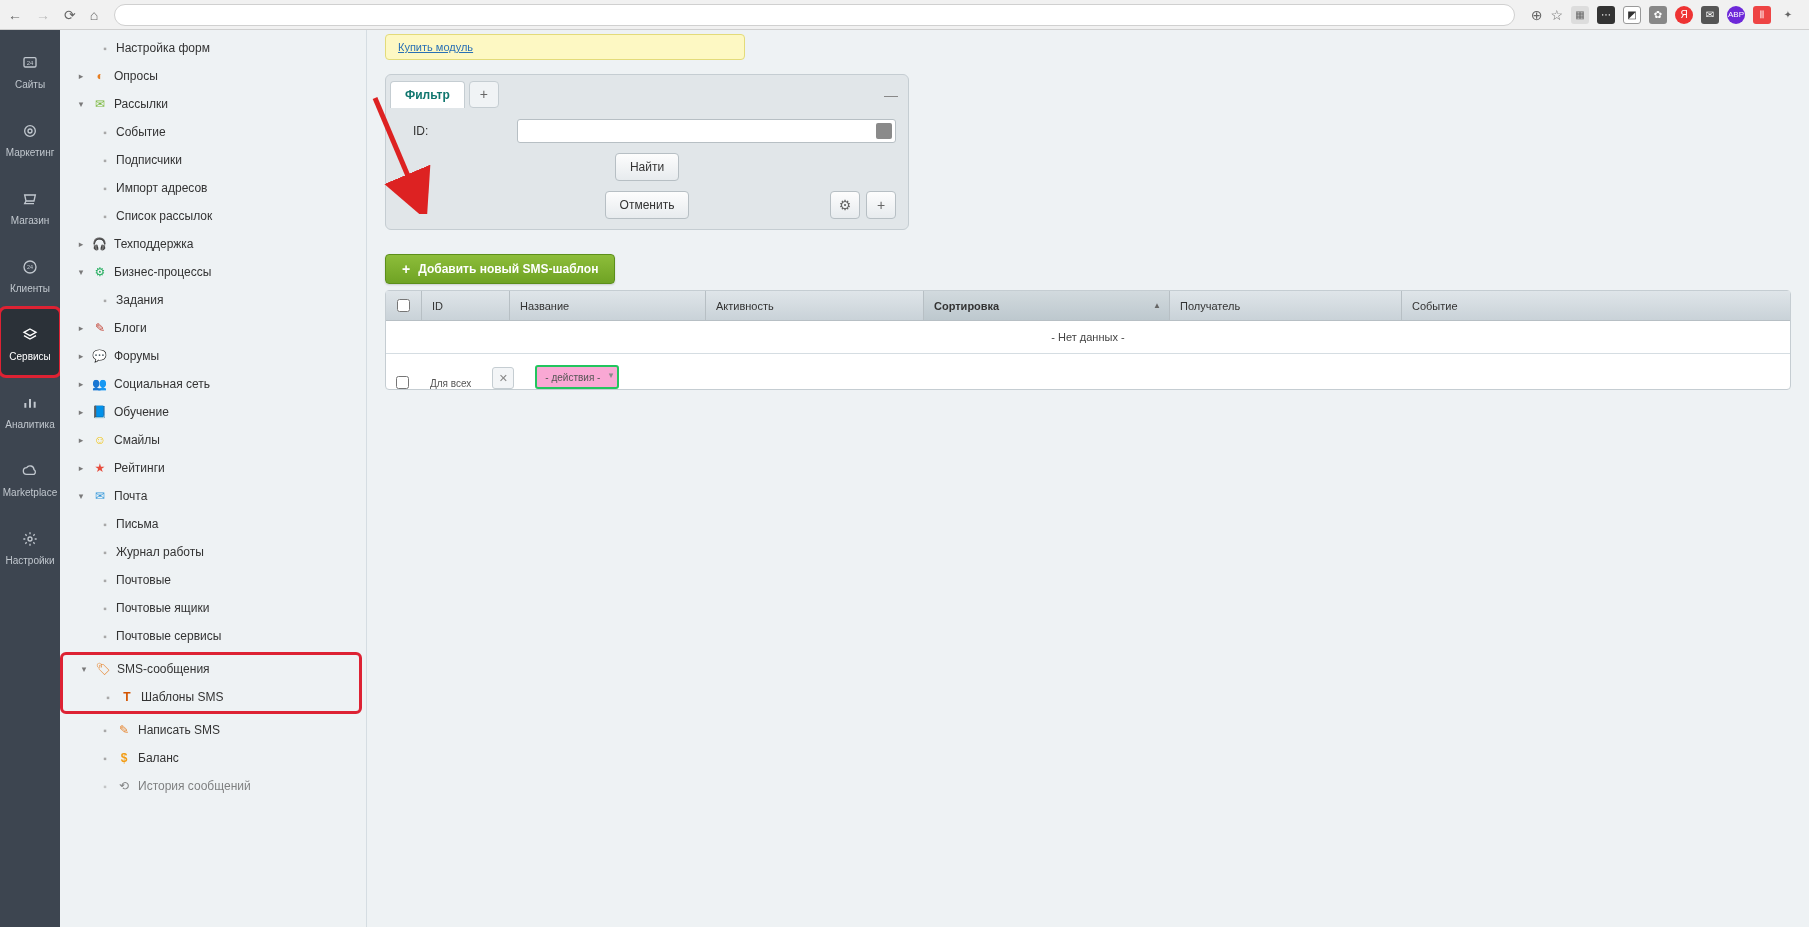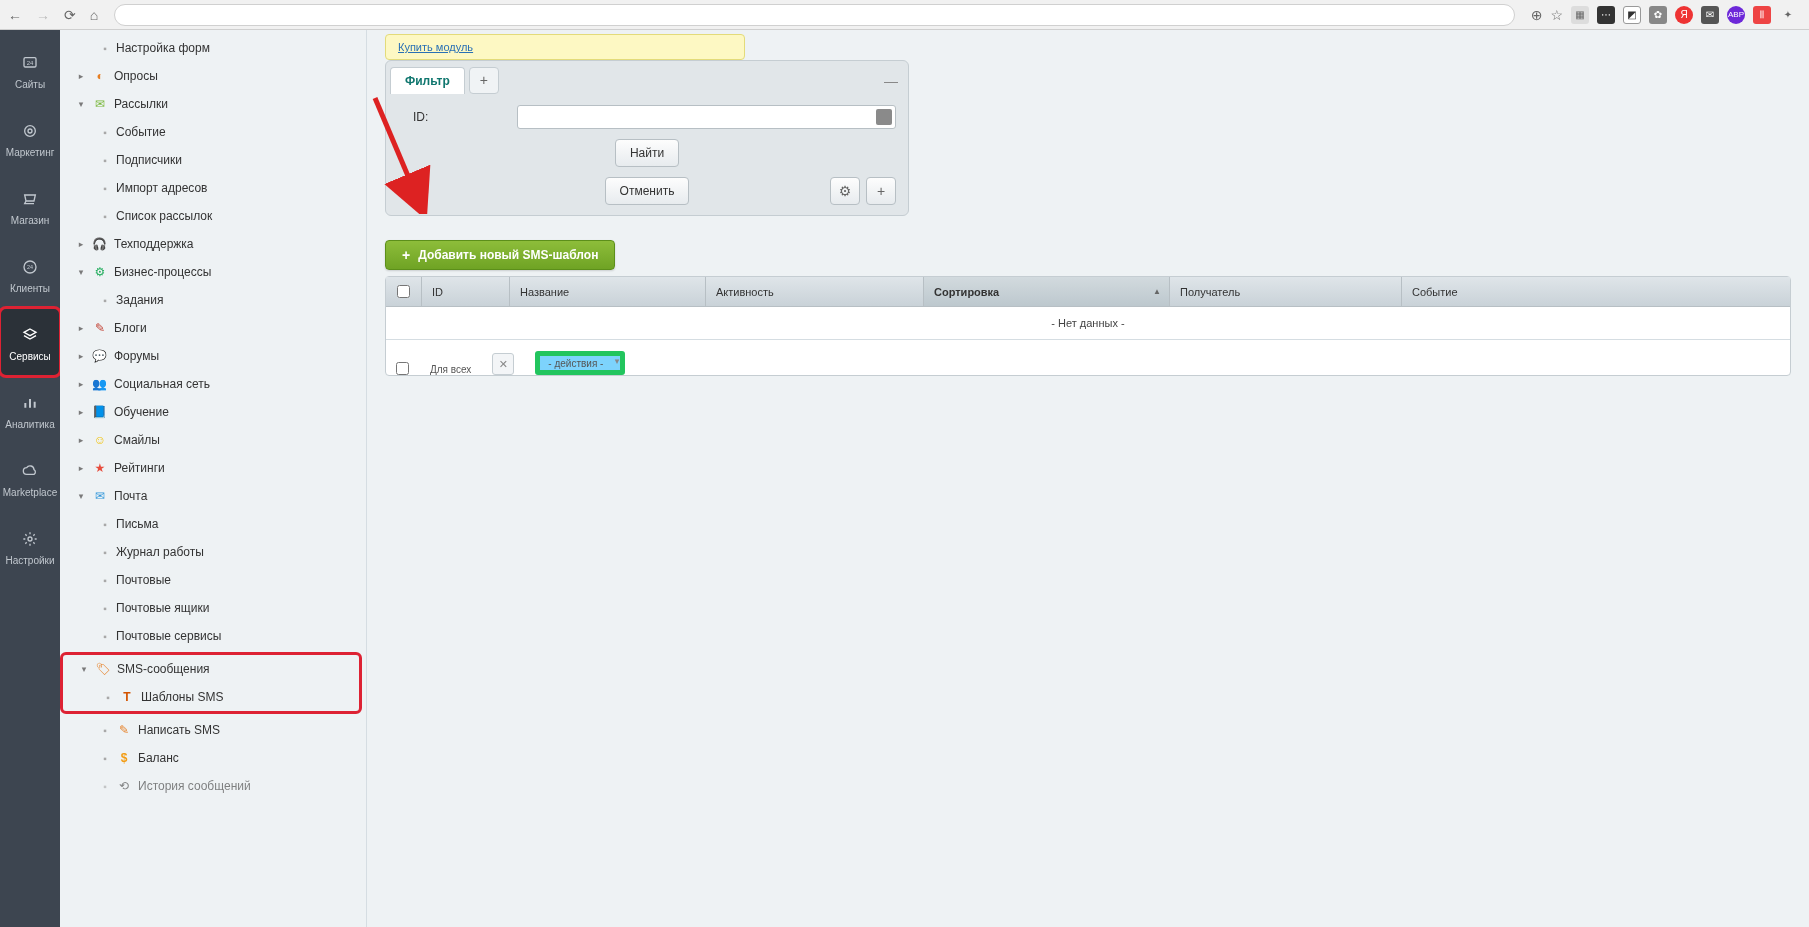--- a/index.html
+++ b/index.html
@@ -31,21 +31,21 @@
 .tree-item.sub2 { padding-left: 40px; }
 .arrow { width: 10px; font-size: 9px; color: #7a7a7a; display: inline-block; text-align: center; }
 .bullet { width: 10px; display: inline-block; text-align: center; color: #a8a8a8; font-size: 10px; }
 .tree-ico { width: 16px; height: 16px; display: inline-flex; align-items: center; justify-content: center; font-size: 12px; border-radius: 2px; }
 
 .highlight-box { border: 3px solid #d23; border-radius: 6px; margin: 2px 4px 2px 0; }
 
 
 .main { flex: 1; padding: 4px 18px 0 18px; overflow-y: auto; position: relative; }
 
-.warn-box { background: #fdf8c3; border: 1px solid #e3db7a; border-radius: 4px; padding: 6px 12px; width: 360px; font-size: 11px; }
+.warn-box { background: #fdf8c3; border: 1px solid #e3db7a; border-radius: 4px; padding: 6px 12px; margin-bottom: 14px; width: 360px; font-size: 11px; }
 .warn-box a { color: #2970b5; text-decoration: underline; }
 
 .filter-panel { background: #e1e6e9; border: 1px solid #c5cdd2; border-radius: 6px; width: 524px; padding-bottom: 10px; margin-bottom: 24px; position: relative; }
 .filter-tabs { display: flex; align-items: center; height: 34px; padding: 4px 4px 0 4px; gap: 4px; }
 .filter-tab { background: #fff; border: 1px solid #c5cdd2; border-bottom: none; border-radius: 4px 4px 0 0; padding: 6px 14px; font-size: 12px; font-weight: bold; color: #0f766e; }
 .filter-plus { width: 30px; height: 27px; background: #f0f3f5; border: 1px solid #c5cdd2; border-radius: 4px; display: flex; align-items: center; justify-content: center; font-size: 14px; color: #666; cursor: pointer; }
 .filter-collapse { position: absolute; right: 10px; top: 12px; color: #888; cursor: pointer; font-size: 14px; }
 .filter-body { padding: 10px 12px 0 12px; }
 .filter-row { display: flex; align-items: center; gap: 8px; margin-bottom: 10px; font-size: 12px; }
 .filter-row label { width: 96px; text-align: left; color: #333; margin-left: 15px; }
@@ -70,21 +70,21 @@
 .gh-cell.name { width: 196px; }
 .gh-cell.act { width: 218px; }
 .gh-cell.sort { width: 246px; background: linear-gradient(#d2dade,#bdc8ce); font-weight: bold; }
 .gh-cell.sort .sort-arrow { position: absolute; right: 8px; font-size: 8px; color: #666; }
 .gh-cell.recv { width: 232px; }
 .gh-cell.event { flex: 1; border-right: none; }
 .grid-empty { text-align: center; font-size: 11px; color: #444; padding: 10px 0; }
 .grid-foot { display: flex; align-items: flex-end; gap: 21px; height: 36px; border-top: 1px solid #d5dde2; padding: 0 10px; font-size: 10px; color: #555; }
 .grid-foot input[type=checkbox] { }
 .foot-del { width: 22px; height: 22px; border: 1px solid #c5cdd2; border-radius: 3px; background: #f3f5f7; display: flex; align-items: center; justify-content: center; color: #888; cursor: pointer; font-size: 11px; }
-.foot-select { height: 24px; border: 5px solid #22c55e; border-radius: 3px; background: #7dd3fc; font-size: 10px; padding: 0 16px 0 8px; color: #555; appearance: none; position: relative; }
+.foot-select { height: 24px; border: 2px solid #22c55e; border-radius: 3px; background: #f9a8d4; font-size: 10px; padding: 0 16px 0 8px; color: #555; appearance: none; position: relative; }
 .select-wrap { position: relative; display: inline-block; }
 .select-wrap::after { content: "▾"; position: absolute; right: 6px; top: 5px; font-size: 9px; color: #888; pointer-events: none; }
 
 svg.icon-svg { width: 16px; height: 16px; }
 </style>
 </head>
 <body>
 
 <div class="browser-chrome">
   <div class="browser-nav">

